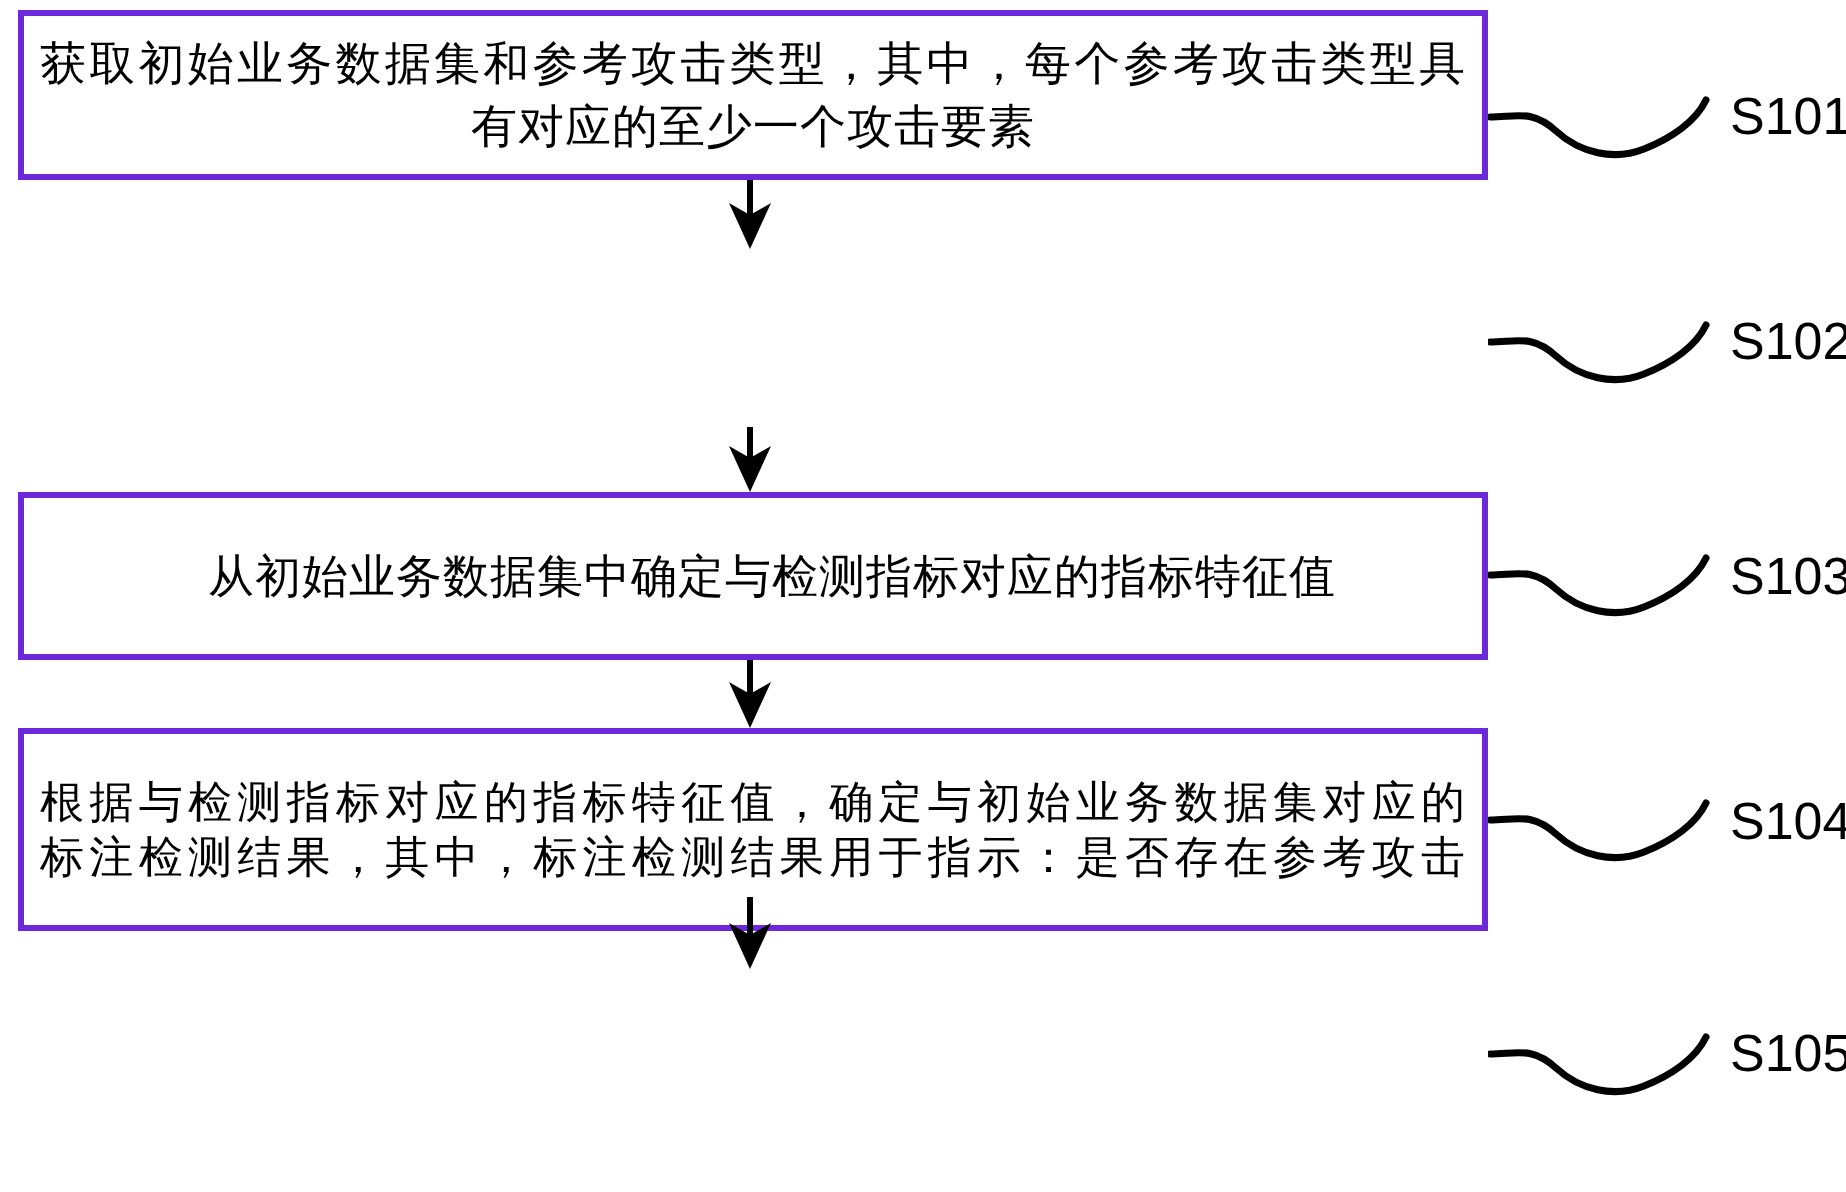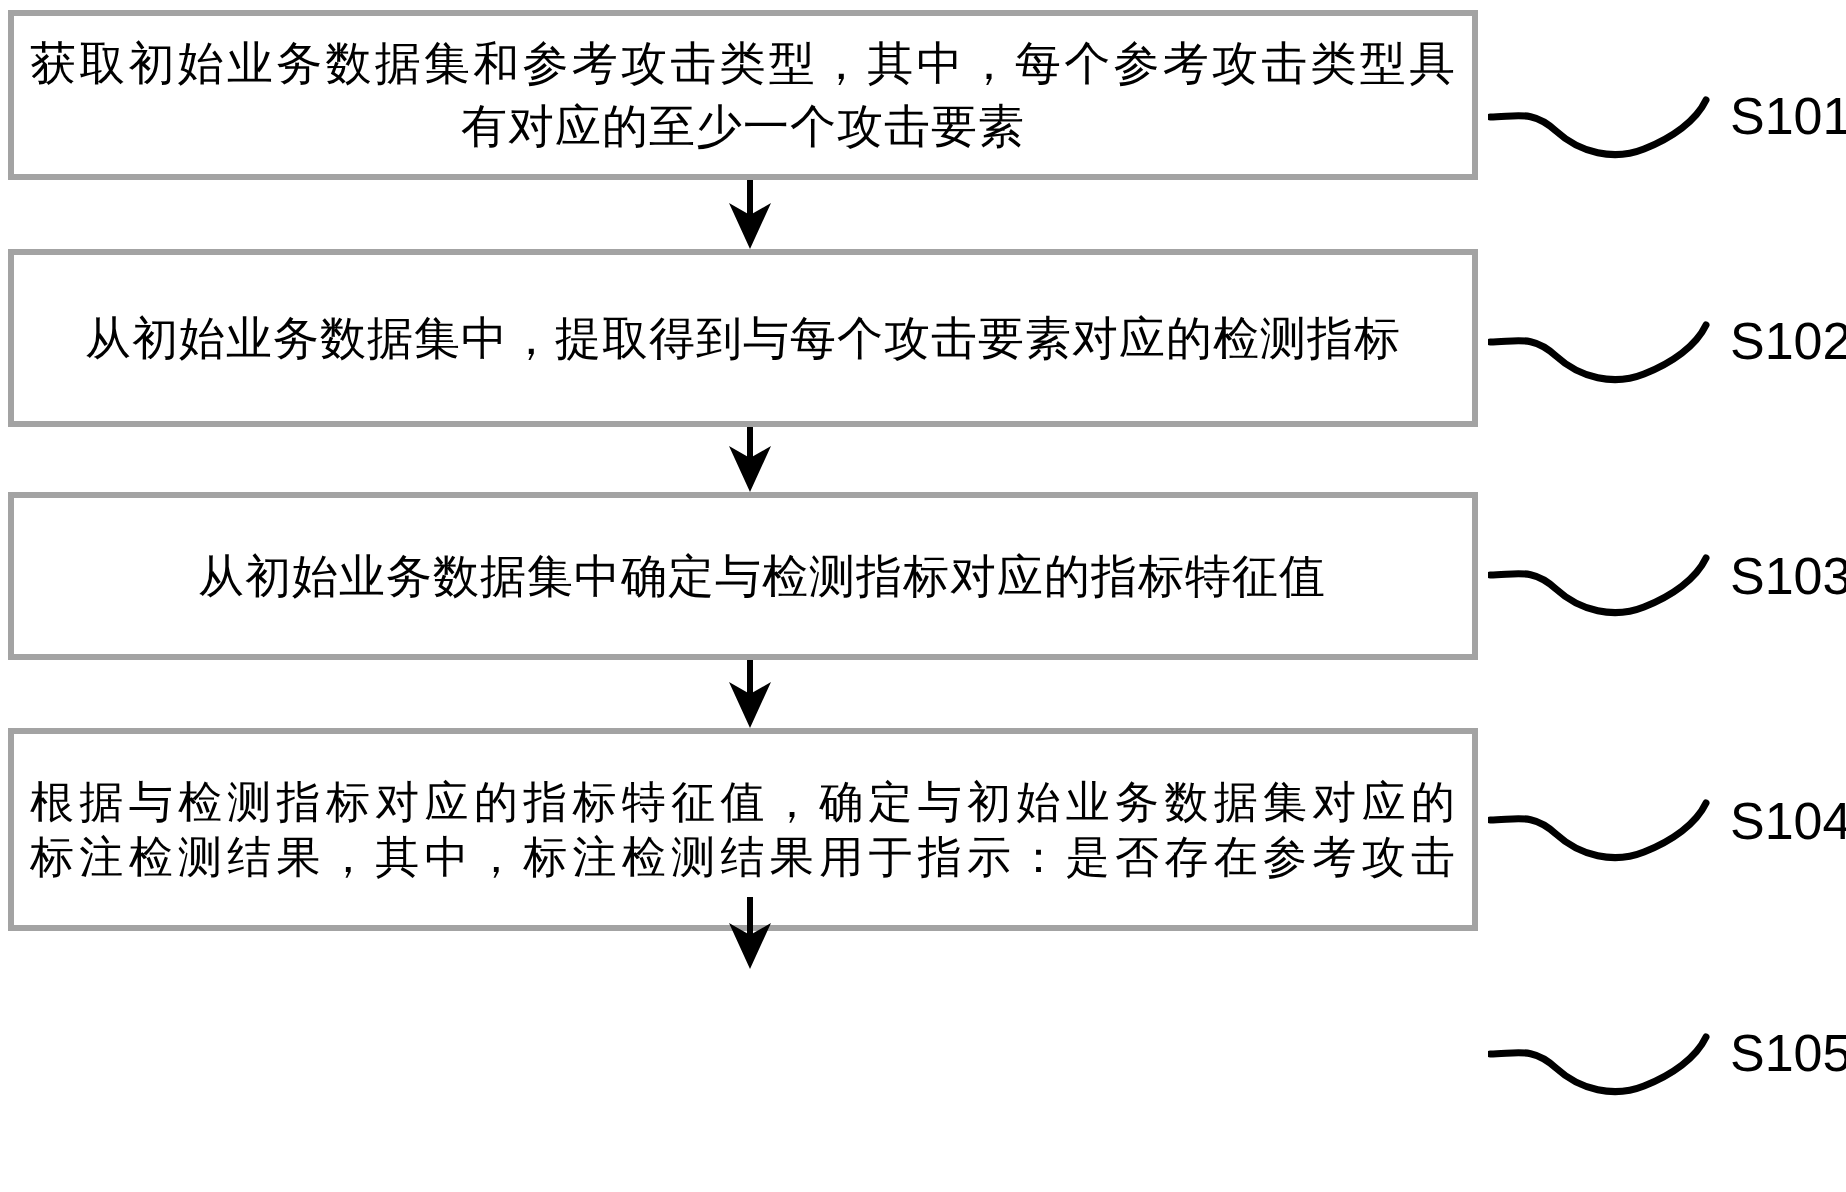--- a/index.html
+++ b/index.html
@@ -6,22 +6,22 @@
   #canvas{
     position:relative;
     width:1846px;height:1192px;
     background:#ffffff;
     font-family:"Liberation Serif","DejaVu Serif",serif;
     color:#000;
     overflow:hidden;
   }
   .step-box{
     position:absolute;
-    left:8px;width:1470px;
-    border:6px solid #a3a3a3;
+    left:18px;width:1470px;
+    border:6px solid #6d28d9;
     box-sizing:border-box;
     background:#fff;
     display:flex;flex-direction:column;justify-content:center;
   }
   .txt{
     width:100%;
     box-sizing:border-box;
     padding:0 16px;
     font-size:46px;
     line-height:63px;
@@ -54,23 +54,20 @@
     <div class="txt cen">有对应的至少一个攻击要素</div>
   </div>
 
   <div class="arrow" style="top:180px;">
     <svg width="44" height="69" xmlns="http://www.w3.org/2000/svg">
       <rect x="19" y="0" width="6" height="41" fill="#000"></rect>
       <polygon points="1,23 22,35 43,23 22,69" fill="#000"></polygon>
     </svg>
   </div>
 
-  <div class="step-box" style="top:249px;height:178px;">
-    <div class="txt cen">从初始业务数据集中，提取得到与每个攻击要素对应的检测指标</div>
-  </div>
 
   <div class="arrow" style="top:427px;">
     <svg width="44" height="65" xmlns="http://www.w3.org/2000/svg">
       <rect x="19" y="0" width="6" height="37" fill="#000"></rect>
       <polygon points="1,19 22,31 43,19 22,65" fill="#000"></polygon>
     </svg>
   </div>
 
   <div class="step-box" style="top:492px;height:168px;padding-left:38px;">
     <div class="txt cen">从初始业务数据集中确定与检测指标对应的指标特征值</div>

